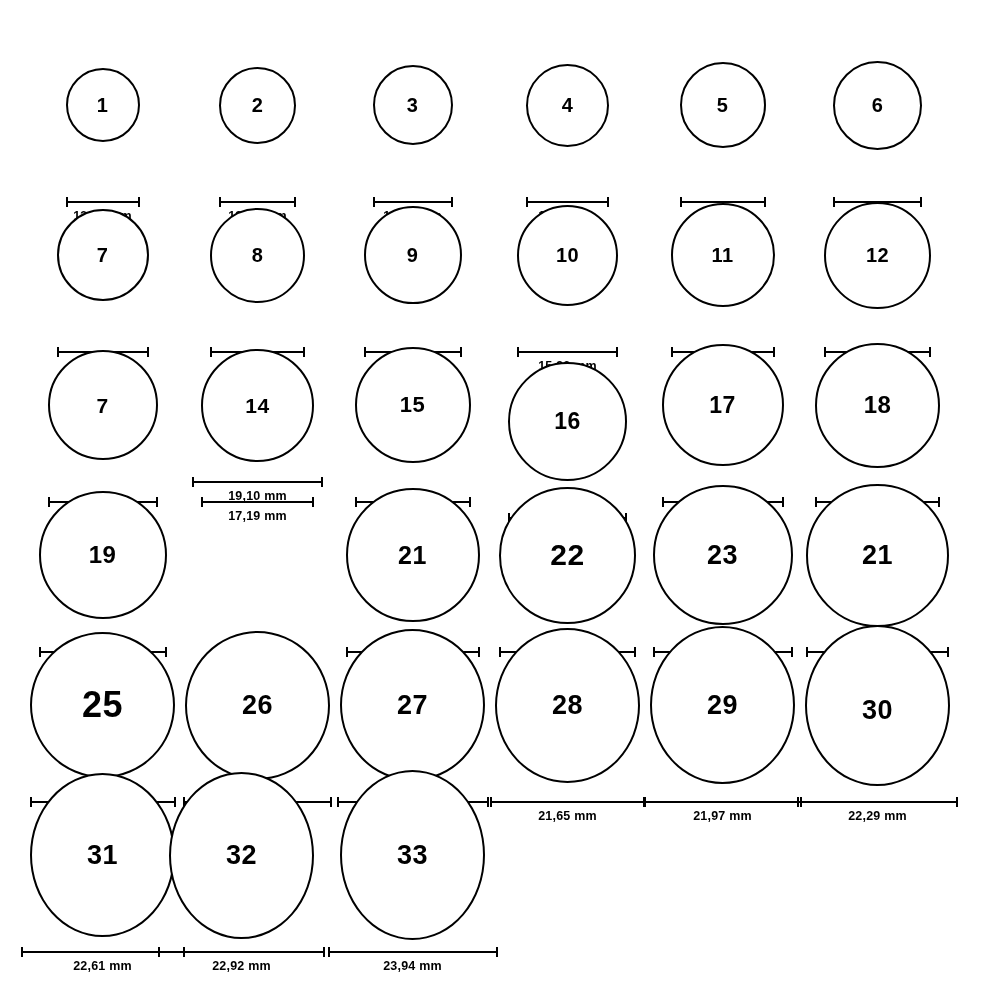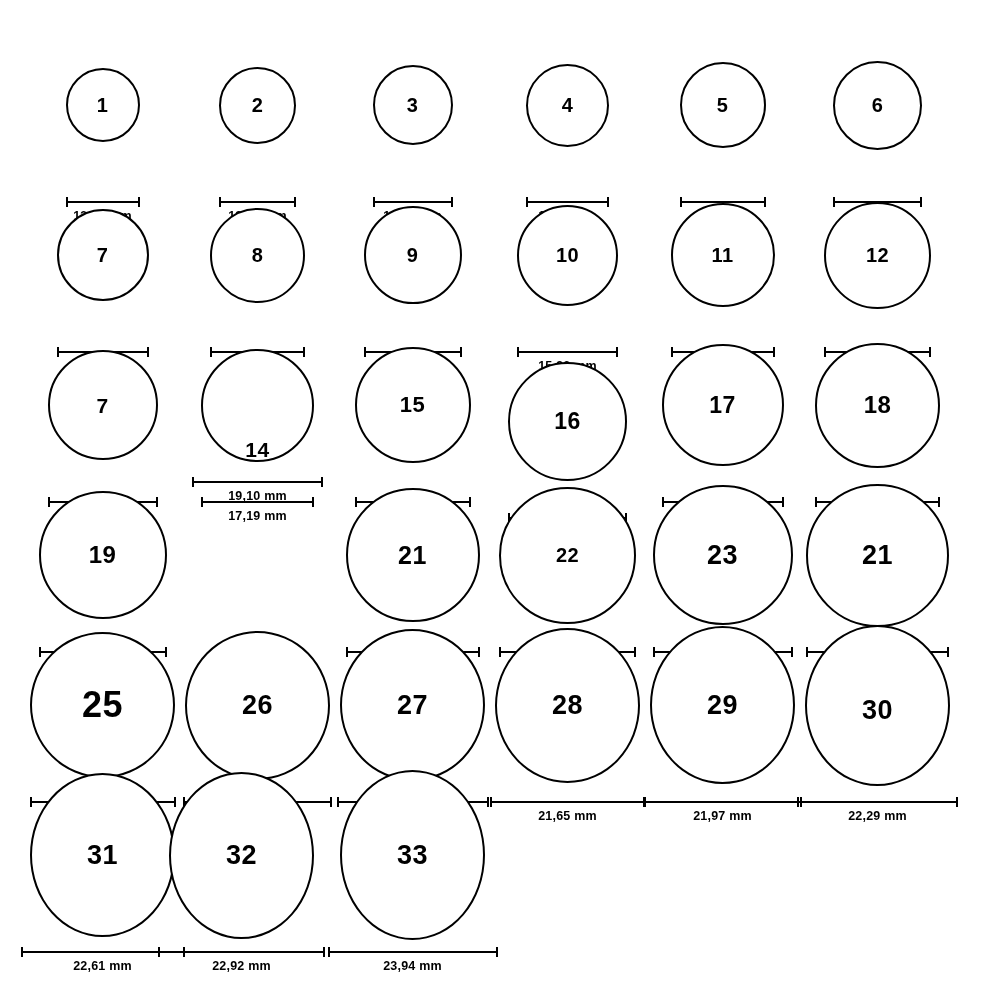--- a/index.html
+++ b/index.html
@@ -243,21 +243,21 @@
       </div>
       <div class="measure" style="width: 110px;">
         <div class="bar"></div>
         <div class="cap left"></div>
         <div class="cap right"></div>
       </div>
       <div class="mm-label">16,87 mm</div>
     </div>
     <div class="ring-cell" style="left: 185px; top: 320px; width: 145px;">
       <div class="circle-wrap" style="height: 170px; width: 145px;">
-        <div class="circle" style="width: 113px; height: 113px; align-items: flex-end;">
+        <div class="circle" style="width: 113px; height: 113px;">
           <span class="size-number" style="font-size: 21px;">14</span>
         </div>
       </div>
       <div class="measure" style="width: 113px;">
         <div class="bar"></div>
         <div class="cap left"></div>
         <div class="cap right"></div>
       </div>
       <div class="mm-label">17,19 mm</div>
     </div>
@@ -343,21 +343,21 @@
       <div class="measure" style="width: 134px;">
         <div class="bar"></div>
         <div class="cap left"></div>
         <div class="cap right"></div>
       </div>
       <div class="mm-label">19,42 mm</div>
     </div>
     <div class="ring-cell" style="left: 495px; top: 470px; width: 145px;">
       <div class="circle-wrap" style="height: 170px; width: 145px;">
         <div class="circle" style="width: 137px; height: 137px;">
-          <span class="size-number" style="font-size: 20px;">22</span>
+          <span class="size-number" style="font-size: 30px;">22</span>
         </div>
       </div>
       <div class="measure" style="width: 137px;">
         <div class="bar"></div>
         <div class="cap left"></div>
         <div class="cap right"></div>
       </div>
       <div class="mm-label">19,74 mm</div>
     </div>
     <div class="ring-cell" style="left: 650px; top: 470px; width: 145px;">

